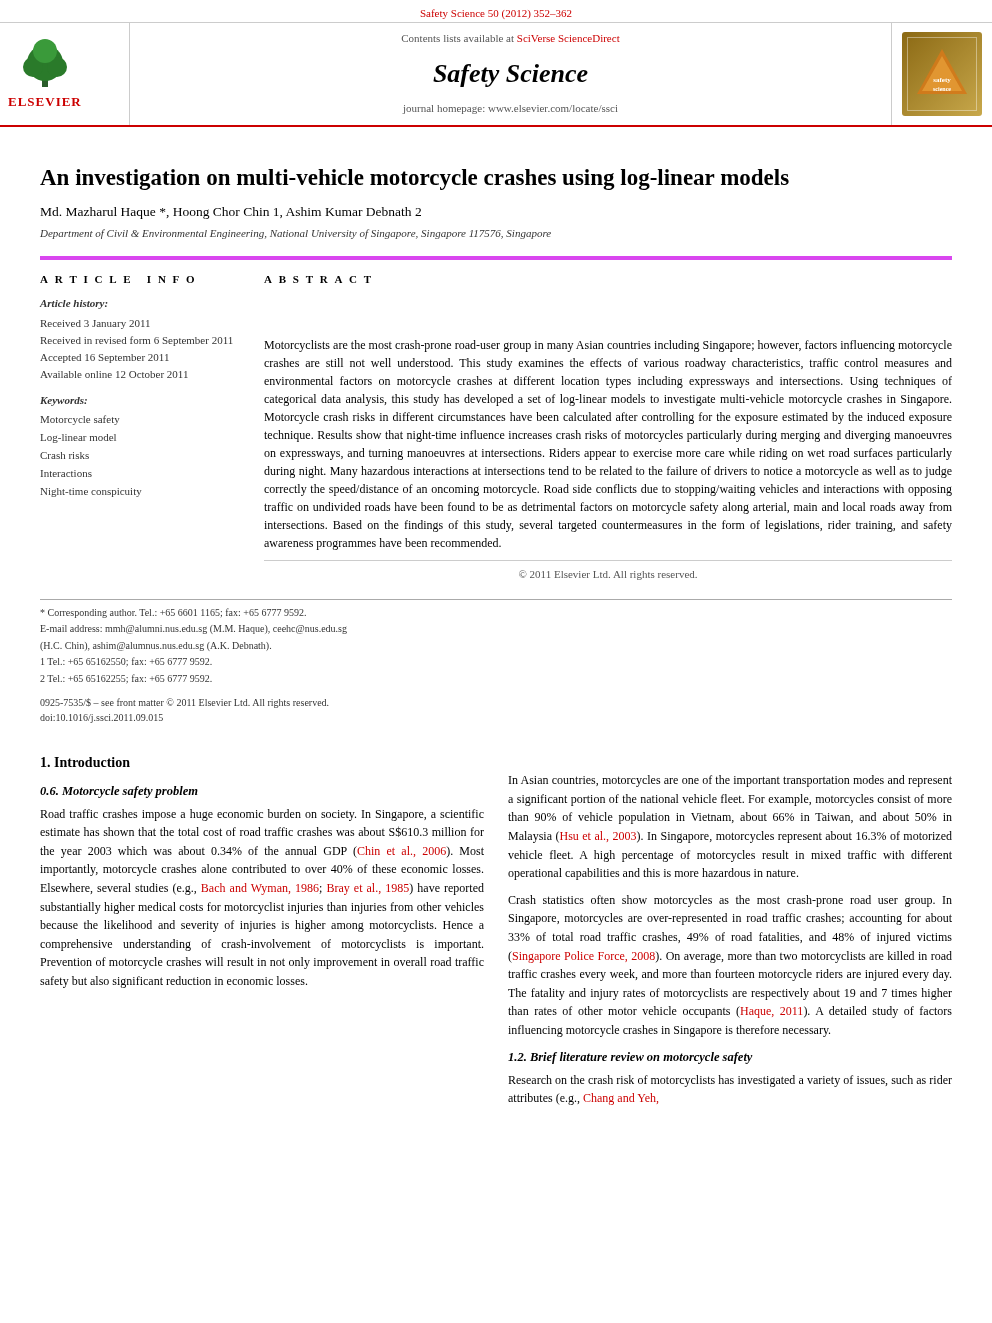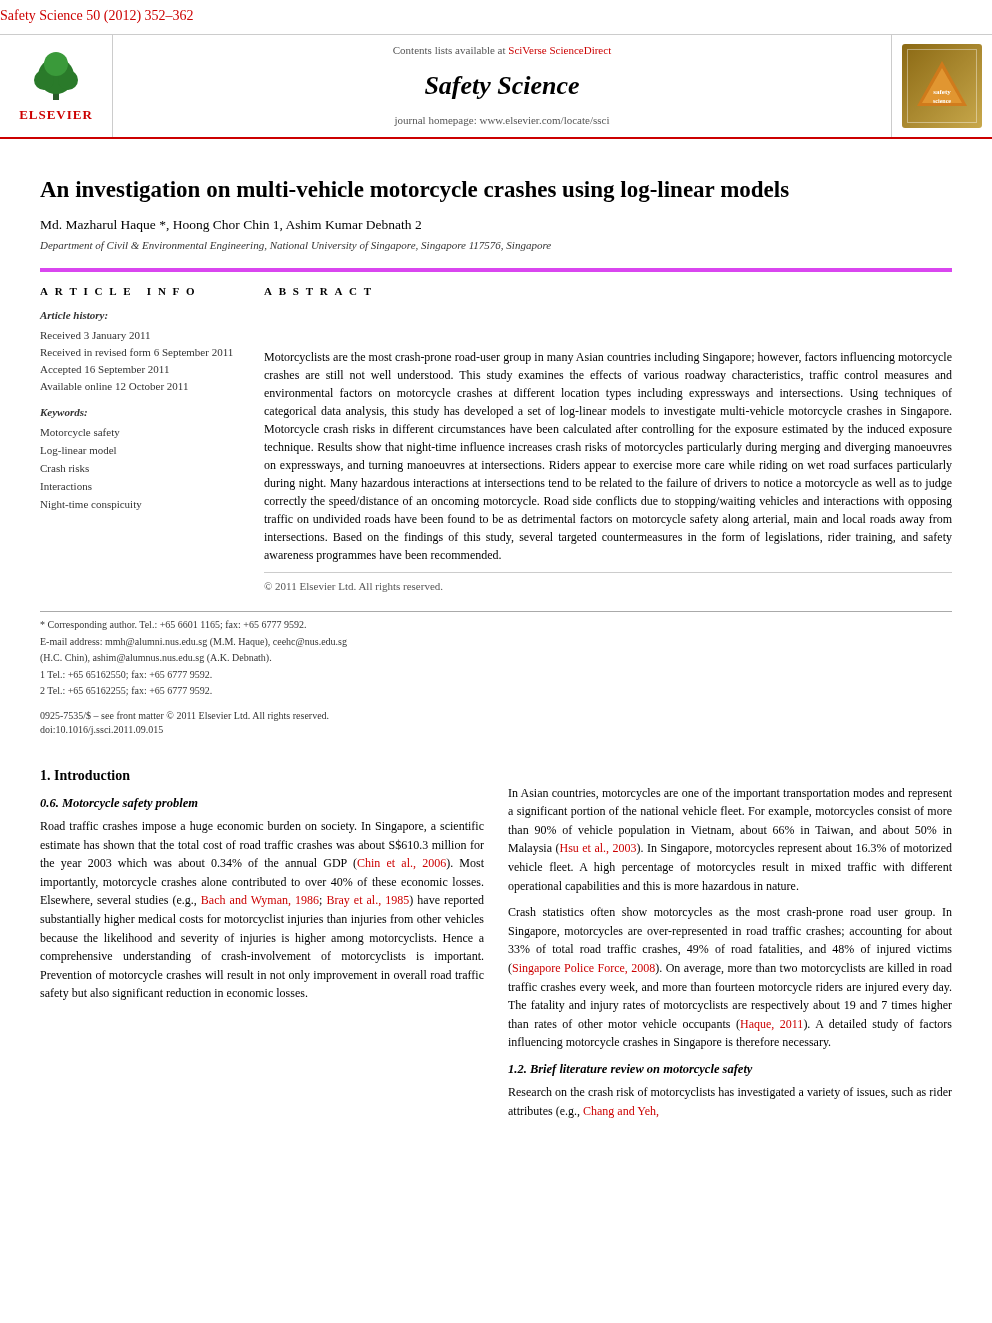--- a/index.html
+++ b/index.html
@@ -14,36 +14,36 @@
     }
 
     
     .journal-header {
       border-bottom: 2px solid #c00;
       padding: 6px 0 0 0;
       display: flex;
       flex-direction: column;
     }
     .journal-top-bar {
-      text-align: left;
-      font-size: 14px;
+      text-align: center;
+      font-size: 11px;
       color: #c00;
-      margin-bottom: 8px;
+      margin-bottom: 0;
     }
     .journal-banner {
       display: flex;
       align-items: stretch;
       border-top: 1px solid #ccc;
     }
     .elsevier-logo-box {
-      width: 113px;
+      width: 130px;
       border-right: 1px solid #ccc;
       display: flex;
       align-items: center;
-      justify-content: center;
+      justify-content: flex-start;
       padding: 8px;
       flex-shrink: 0;
     }
     .elsevier-logo {
       display: flex;
       flex-direction: column;
       align-items: center;
     }
     .elsevier-tree {
       width: 60px;
@@ -205,21 +205,21 @@
       font-size: 12px;
       line-height: 1.5;
       color: #000;
       text-align: justify;
       margin-top: 48px;
     }
 
     .copyright-line {
       font-size: 11px;
       color: #555;
-      text-align: left;
+      text-align: center;
       margin-top: 8px;
       padding-top: 6px;
       border-top: 1px solid #ccc;
     }
 
     
     .footer-notes {
       font-size: 10px;
       color: #333;
       border-top: 1px solid #aaa;

